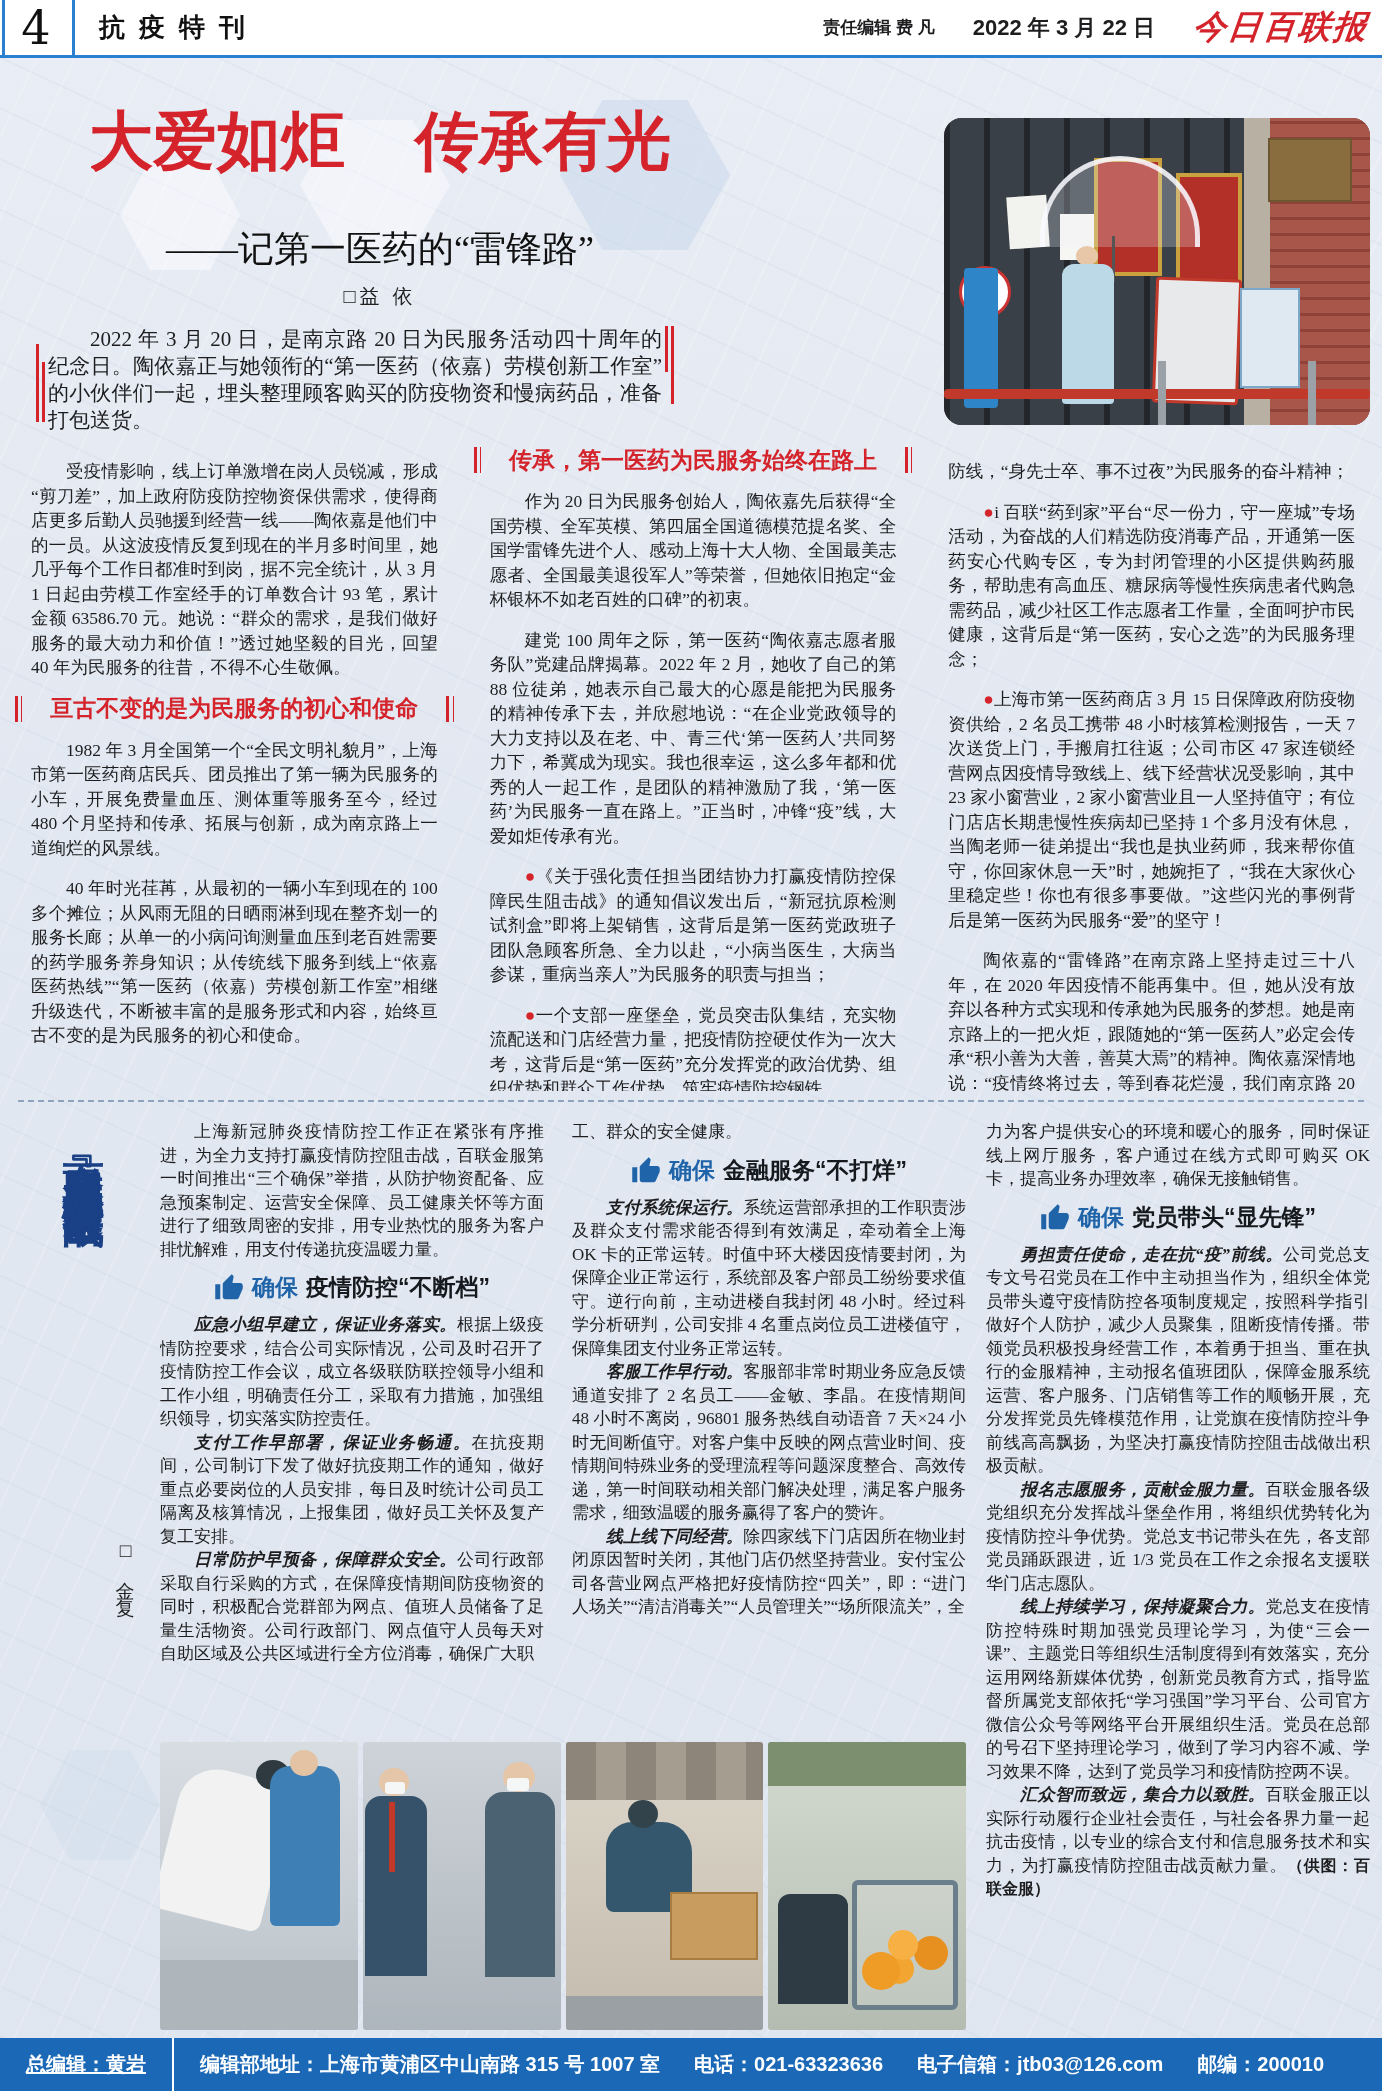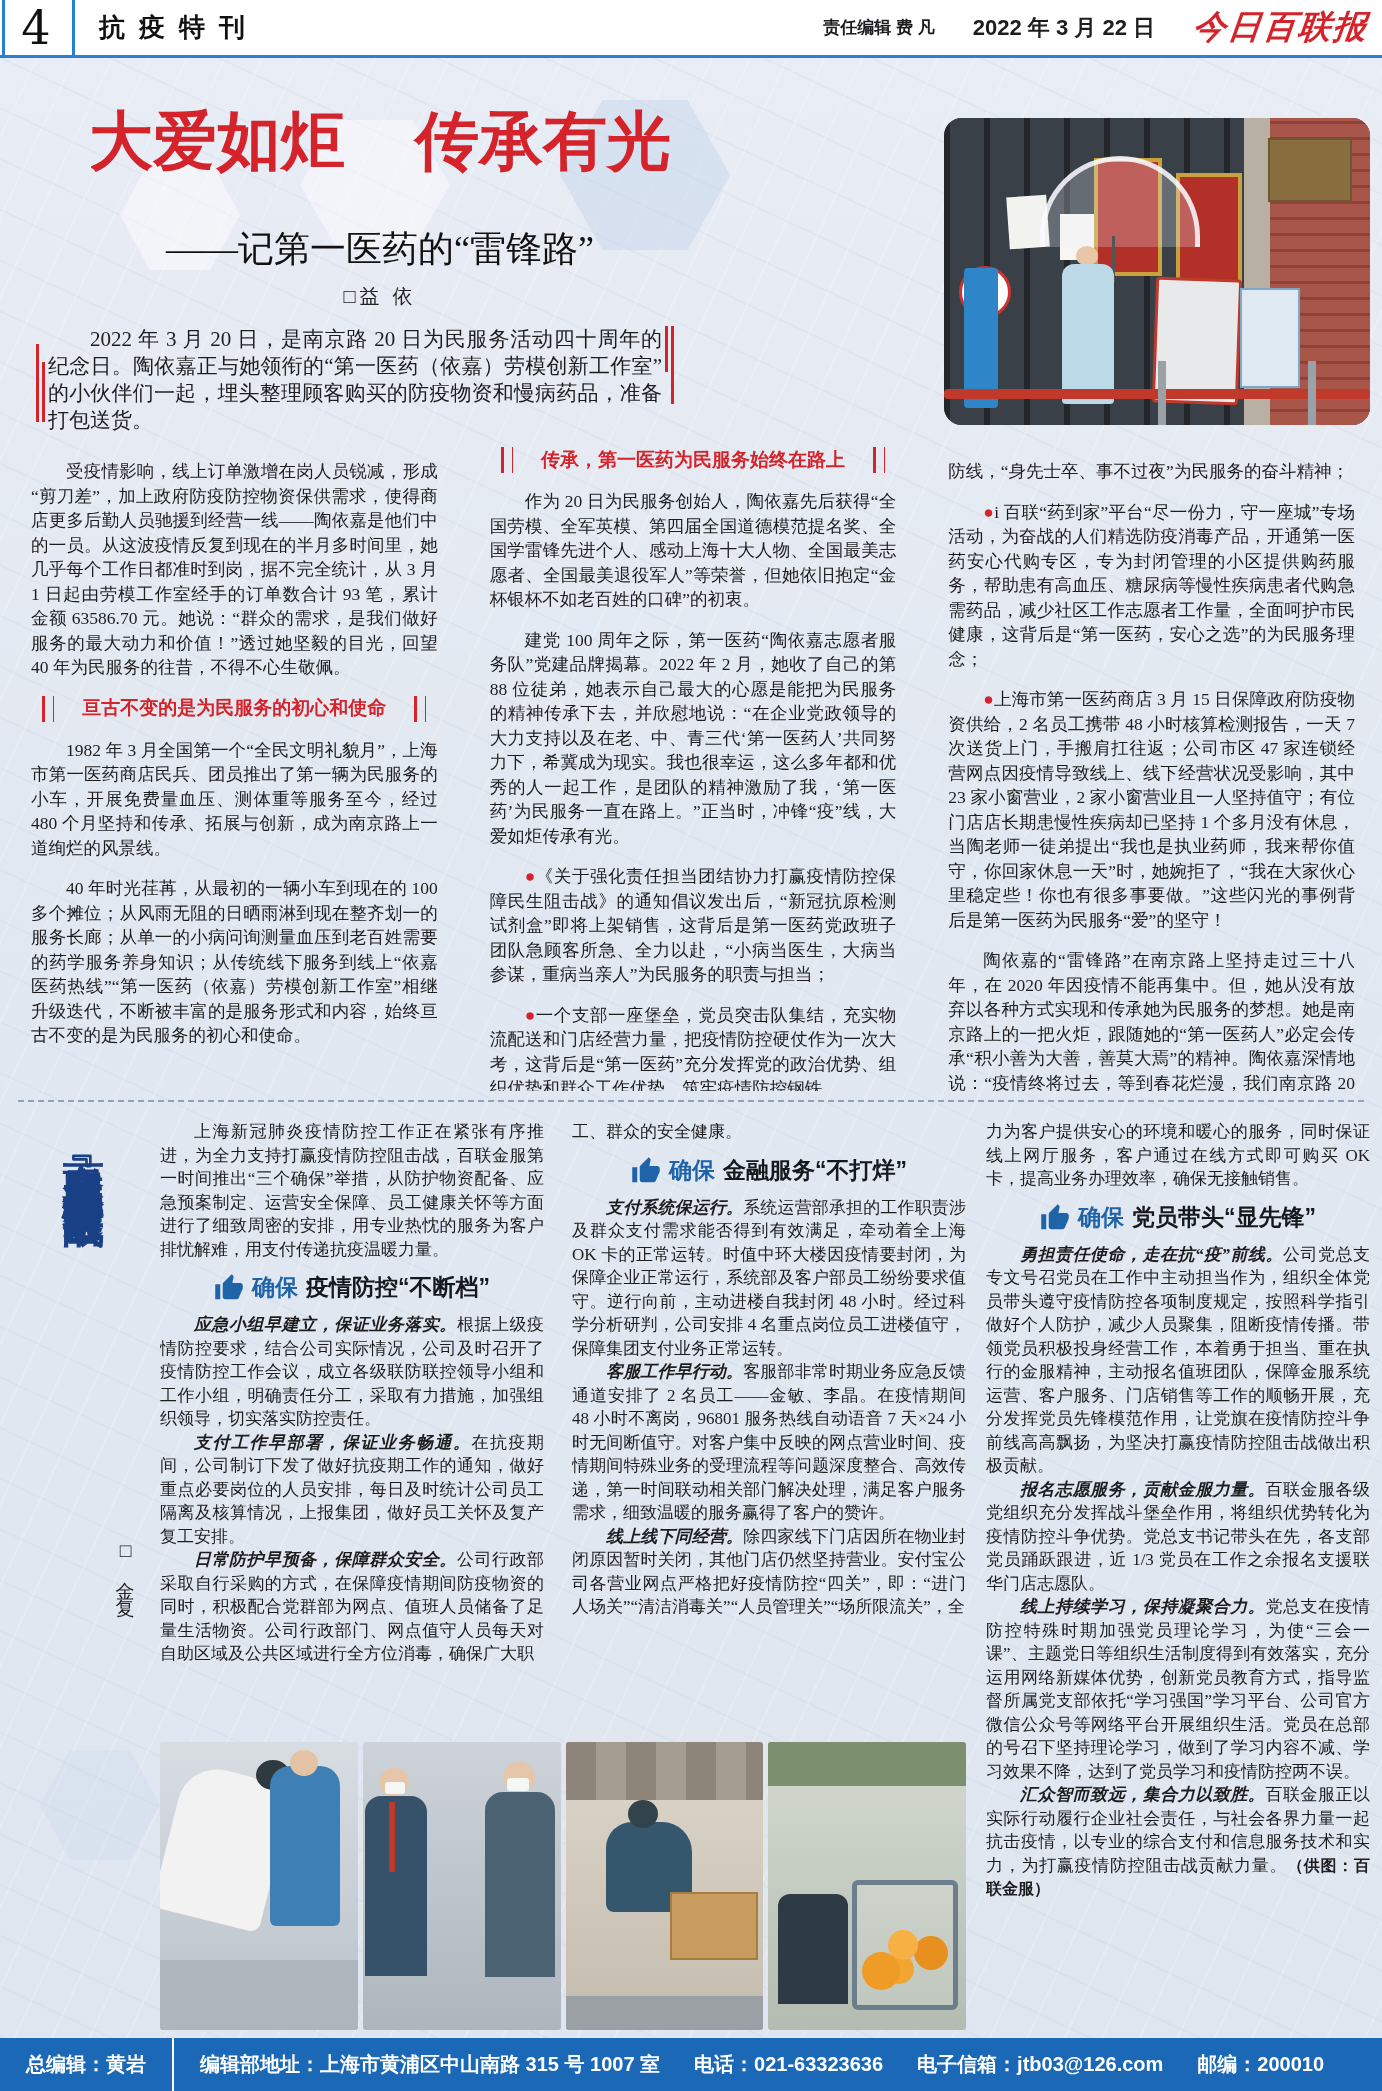--- a/index.html
+++ b/index.html
@@ -48,21 +48,21 @@
               border-radius:18px;overflow:hidden;background:#454a52;}
   
   .cols1{position:absolute;left:15px;top:443px;width:1356px;height:648px;
          display:flex;gap:20px;}
   .col{flex:1 1 0;overflow:hidden;font-size:17.5px;line-height:24.5px;text-align:justify;}
   .col p{margin:16px;text-indent:2em;}
   .col p.noindent{text-indent:0;}
   .bullet{color:#d4232a;font-weight:bold;}
   .sec1{display:flex;align-items:center;justify-content:center;gap:28px;margin:10px 0 8px 0;
         font-family:"Liberation Sans","DejaVu Sans",sans-serif;font-weight:bold;
-        font-size:19px;color:#d4232a;white-space:nowrap;}
+        font-size:23px;color:#d4232a;white-space:nowrap;}
   .rbars{width:8px;height:26px;border-left:3px solid #d4232a;border-right:1.5px solid #d4232a;}
   .credit{font-weight:bold;font-family:"Liberation Sans","DejaVu Sans",sans-serif;font-size:16px;}
   
   .divider{position:absolute;left:18px;top:1100px;width:1346px;border-top:2px dashed #8fa3bd;}
   
   .vtitle{position:absolute;left:20px;top:1132px;height:905px;width:92px;
           writing-mode:vertical-rl;font-family:"Liberation Sans","DejaVu Sans",sans-serif;
           font-weight:900;font-size:41px;letter-spacing:2px;color:#1a4086;text-align:justify;}
   .vbyline{position:absolute;left:112px;top:1540px;writing-mode:vertical-rl;
            font-size:19px;color:#222;letter-spacing:6px;}
@@ -79,21 +79,21 @@
   .colB{left:572px;top:1120px;width:394px;height:615px;}
   .colC{left:986px;top:1120px;width:384px;height:915px;}
   
   .photos{position:absolute;left:160px;top:1742px;width:806px;height:288px;
           display:flex;gap:5px;}
   .ph{position:relative;flex:1 1 0;overflow:hidden;background:#c7ccd2;border-radius:3px;}
   
   .ftr{position:absolute;left:0;top:2038px;width:1382px;height:53px;background:#1a68b6;
        color:#fff;display:flex;align-items:center;
        font-family:"Liberation Sans","DejaVu Sans",sans-serif;font-weight:bold;font-size:20px;}
-  .ftr .cell{padding:0 26px;}
+  .ftr .cell{padding:0 26px;text-decoration:underline;}
   .ftr .vr{width:2px;height:53px;background:#ffffff;}
   .ftr .grp{display:flex;gap:34px;padding:0 26px;}
   
   .abs{position:absolute;}
 </style>
 </head>
 <body>
 
 <div class="page">
   <div class="pattern"></div>

